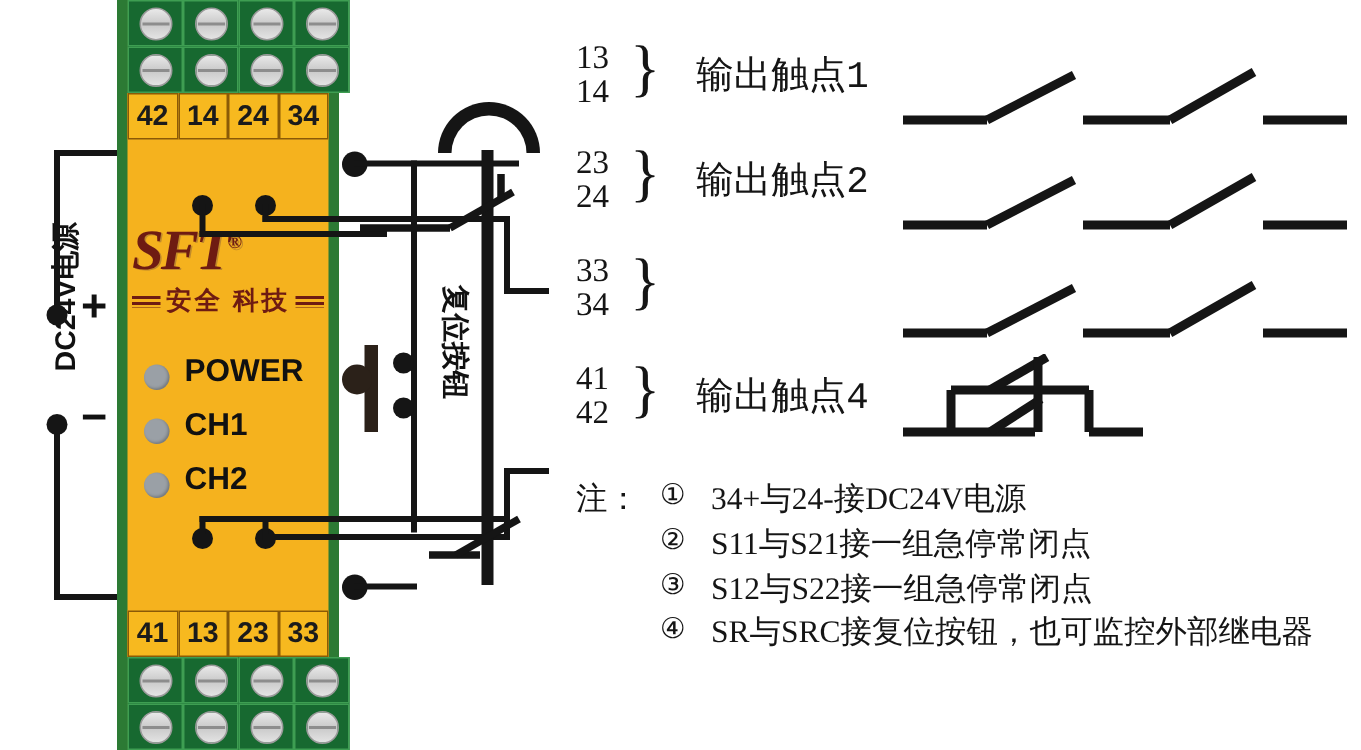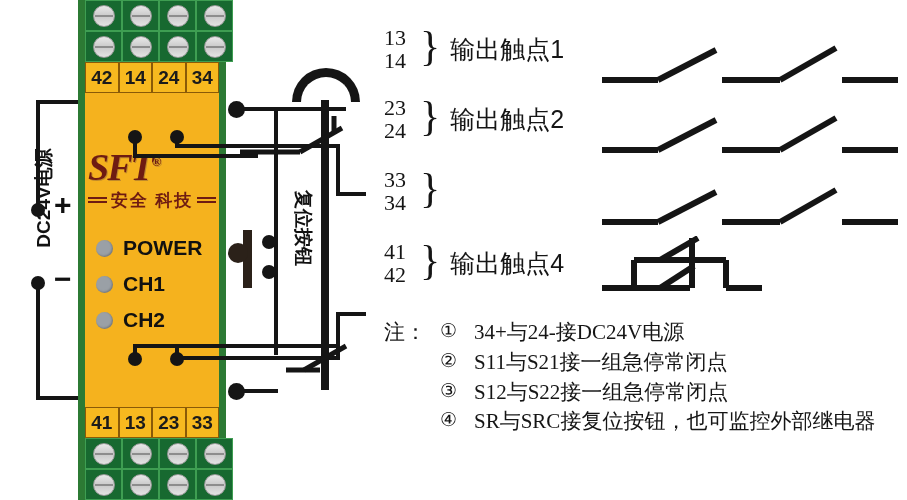--- a/index.html
+++ b/index.html
@@ -163,21 +163,21 @@
     color: #6E1B12;
     letter-spacing: 2px;
     white-space: nowrap;
   }
 
   
   .led-row {
     position: absolute;
     left: 96px;
     display: flex;
-    align-items: center;
+    align-items: flex-end;
     gap: 10px;
   }
   .led {
     width: 17px;
     height: 17px;
     border-radius: 50%;
     background: #9AA0A6;
     box-shadow: inset -1px -1px 2px rgba(0,0,0,.25);
   }
   .led-label {
@@ -238,25 +238,25 @@
   }
   .brace {
     font-family: "Liberation Serif", serif;
     font-size: 42px;
     color: #151515;
     line-height: 0.85;
     margin-left: 2px;
     margin-top: -4px;
   }
   .cname {
-    font-family: Liberation Sans, sans-serif;
+    font-family: Liberation Mono, monospace;
     font-size: 25px;
     color: #151515;
     white-space: nowrap;
-    margin-left: 10px;
+    margin-left: 24px;
   }
   .contact-inner {
     display: flex;
     align-items: center;
   }
 
   
   .sym { position: absolute; }
 
   

